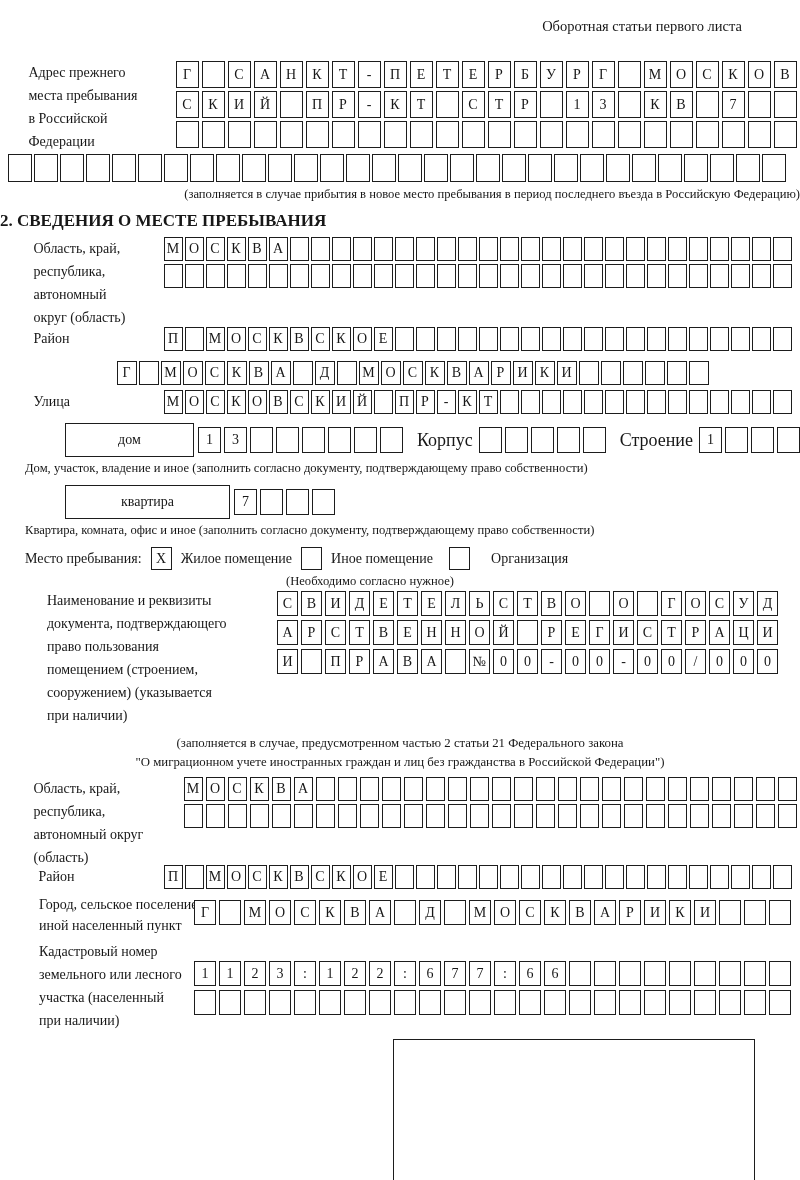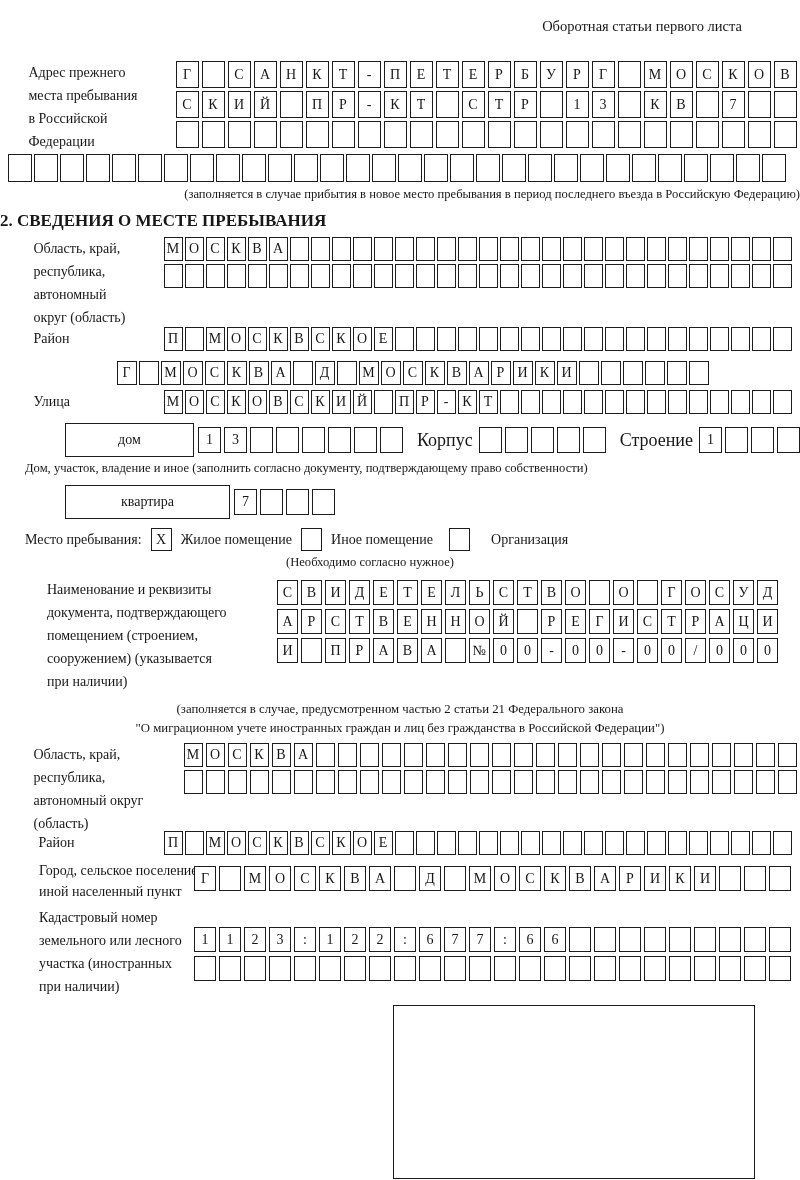--- a/index.html
+++ b/index.html
@@ -67,21 +67,21 @@
   .inline-lbl { font-size:18px; margin:0 6px 0 14px; }
 
   .mestorow { display:flex; align-items:center; margin-left:25px; margin-top:9px; font-size:14px; }
   .checkbox {
     width:21px; height:23px; border:1.5px solid #1d1d1d;
     display:inline-flex; align-items:center; justify-content:center;
     font-size:14px; margin:0 9px;
   }
   .mesto-note { text-align:center; margin-top:4px; margin-right:60px; }
 
-  .docblock { margin-top:8px; }
+  .docblock { margin-top:0; }
   .lbl-doc { width:230px; line-height:23px; }
   .docrows { margin-top:2px; }
   .docrows > .boxrow { margin-bottom:4px; }
 
   .fact-title { text-align:center; font-weight:bold; font-size:14.5px; margin-top:8px; }
   .fact-notes { text-align:center; font-size:12.8px; line-height:19px; margin-top:7px; }
 
   .fact-oblast { margin-top:5px; margin-left:30px; }
   .lbl-foblast { width:150px; }
   .fact-rayon { margin-top:-4px; margin-left:30px; }
@@ -442,36 +442,38 @@
 
   <div class="domrow">
     <div class="widebox kv">квартира</div>
     <div class="boxrow szDom">
         <span class="cell">7</span>
         <span class="cell"></span>
         <span class="cell"></span>
         <span class="cell"></span>
       </div>
   </div>
+  <div class="caption left">Квартира, комната, офис и иное (заполнить согласно документу, подтверждающему право собственности)</div>
 
   <div class="mestorow">
     <span>Место пребывания:</span>
     <span class="checkbox">X</span>
     <span>Жилое помещение</span>
     <span class="checkbox"></span>
     <span>Иное помещение</span>
     <span class="checkbox" style="margin-left:16px;"></span>
     <span style="margin-left:12px;">Организация</span>
   </div>
   <div class="caption mesto-note">(Необходимо согласно нужное)</div>
 
   <div class="row docblock">
     <div class="lbl lbl-doc">
       <div>Наименование и реквизиты</div>
       <div>документа, подтверждающего</div>
+      <div>право пользования</div>
       <div>помещением (строением,</div>
       <div>сооружением) (указывается</div>
       <div>при наличии)</div>
     </div>
     <div class="rows docrows">
       <div class="boxrow szDoc">
           <span class="cell">С</span>
           <span class="cell">В</span>
           <span class="cell">И</span>
           <span class="cell">Д</span>
@@ -684,21 +686,21 @@
         <span class="cell"></span>
         <span class="cell"></span>
         <span class="cell"></span>
       </div>
   </div>
 
   <div class="row fact-kadastr">
     <div class="lbl lbl-kadastr">
       <div>Кадастровый номер</div>
       <div>земельного или лесного</div>
-      <div>участка (иностранных</div>
+      <div>участка (населенный</div>
       <div>при наличии)</div>
     </div>
     <div class="rows kadrows">
       <div class="boxrow szFG">
           <span class="cell">1</span>
           <span class="cell">1</span>
           <span class="cell">2</span>
           <span class="cell">3</span>
           <span class="cell">:</span>
           <span class="cell">1</span>

